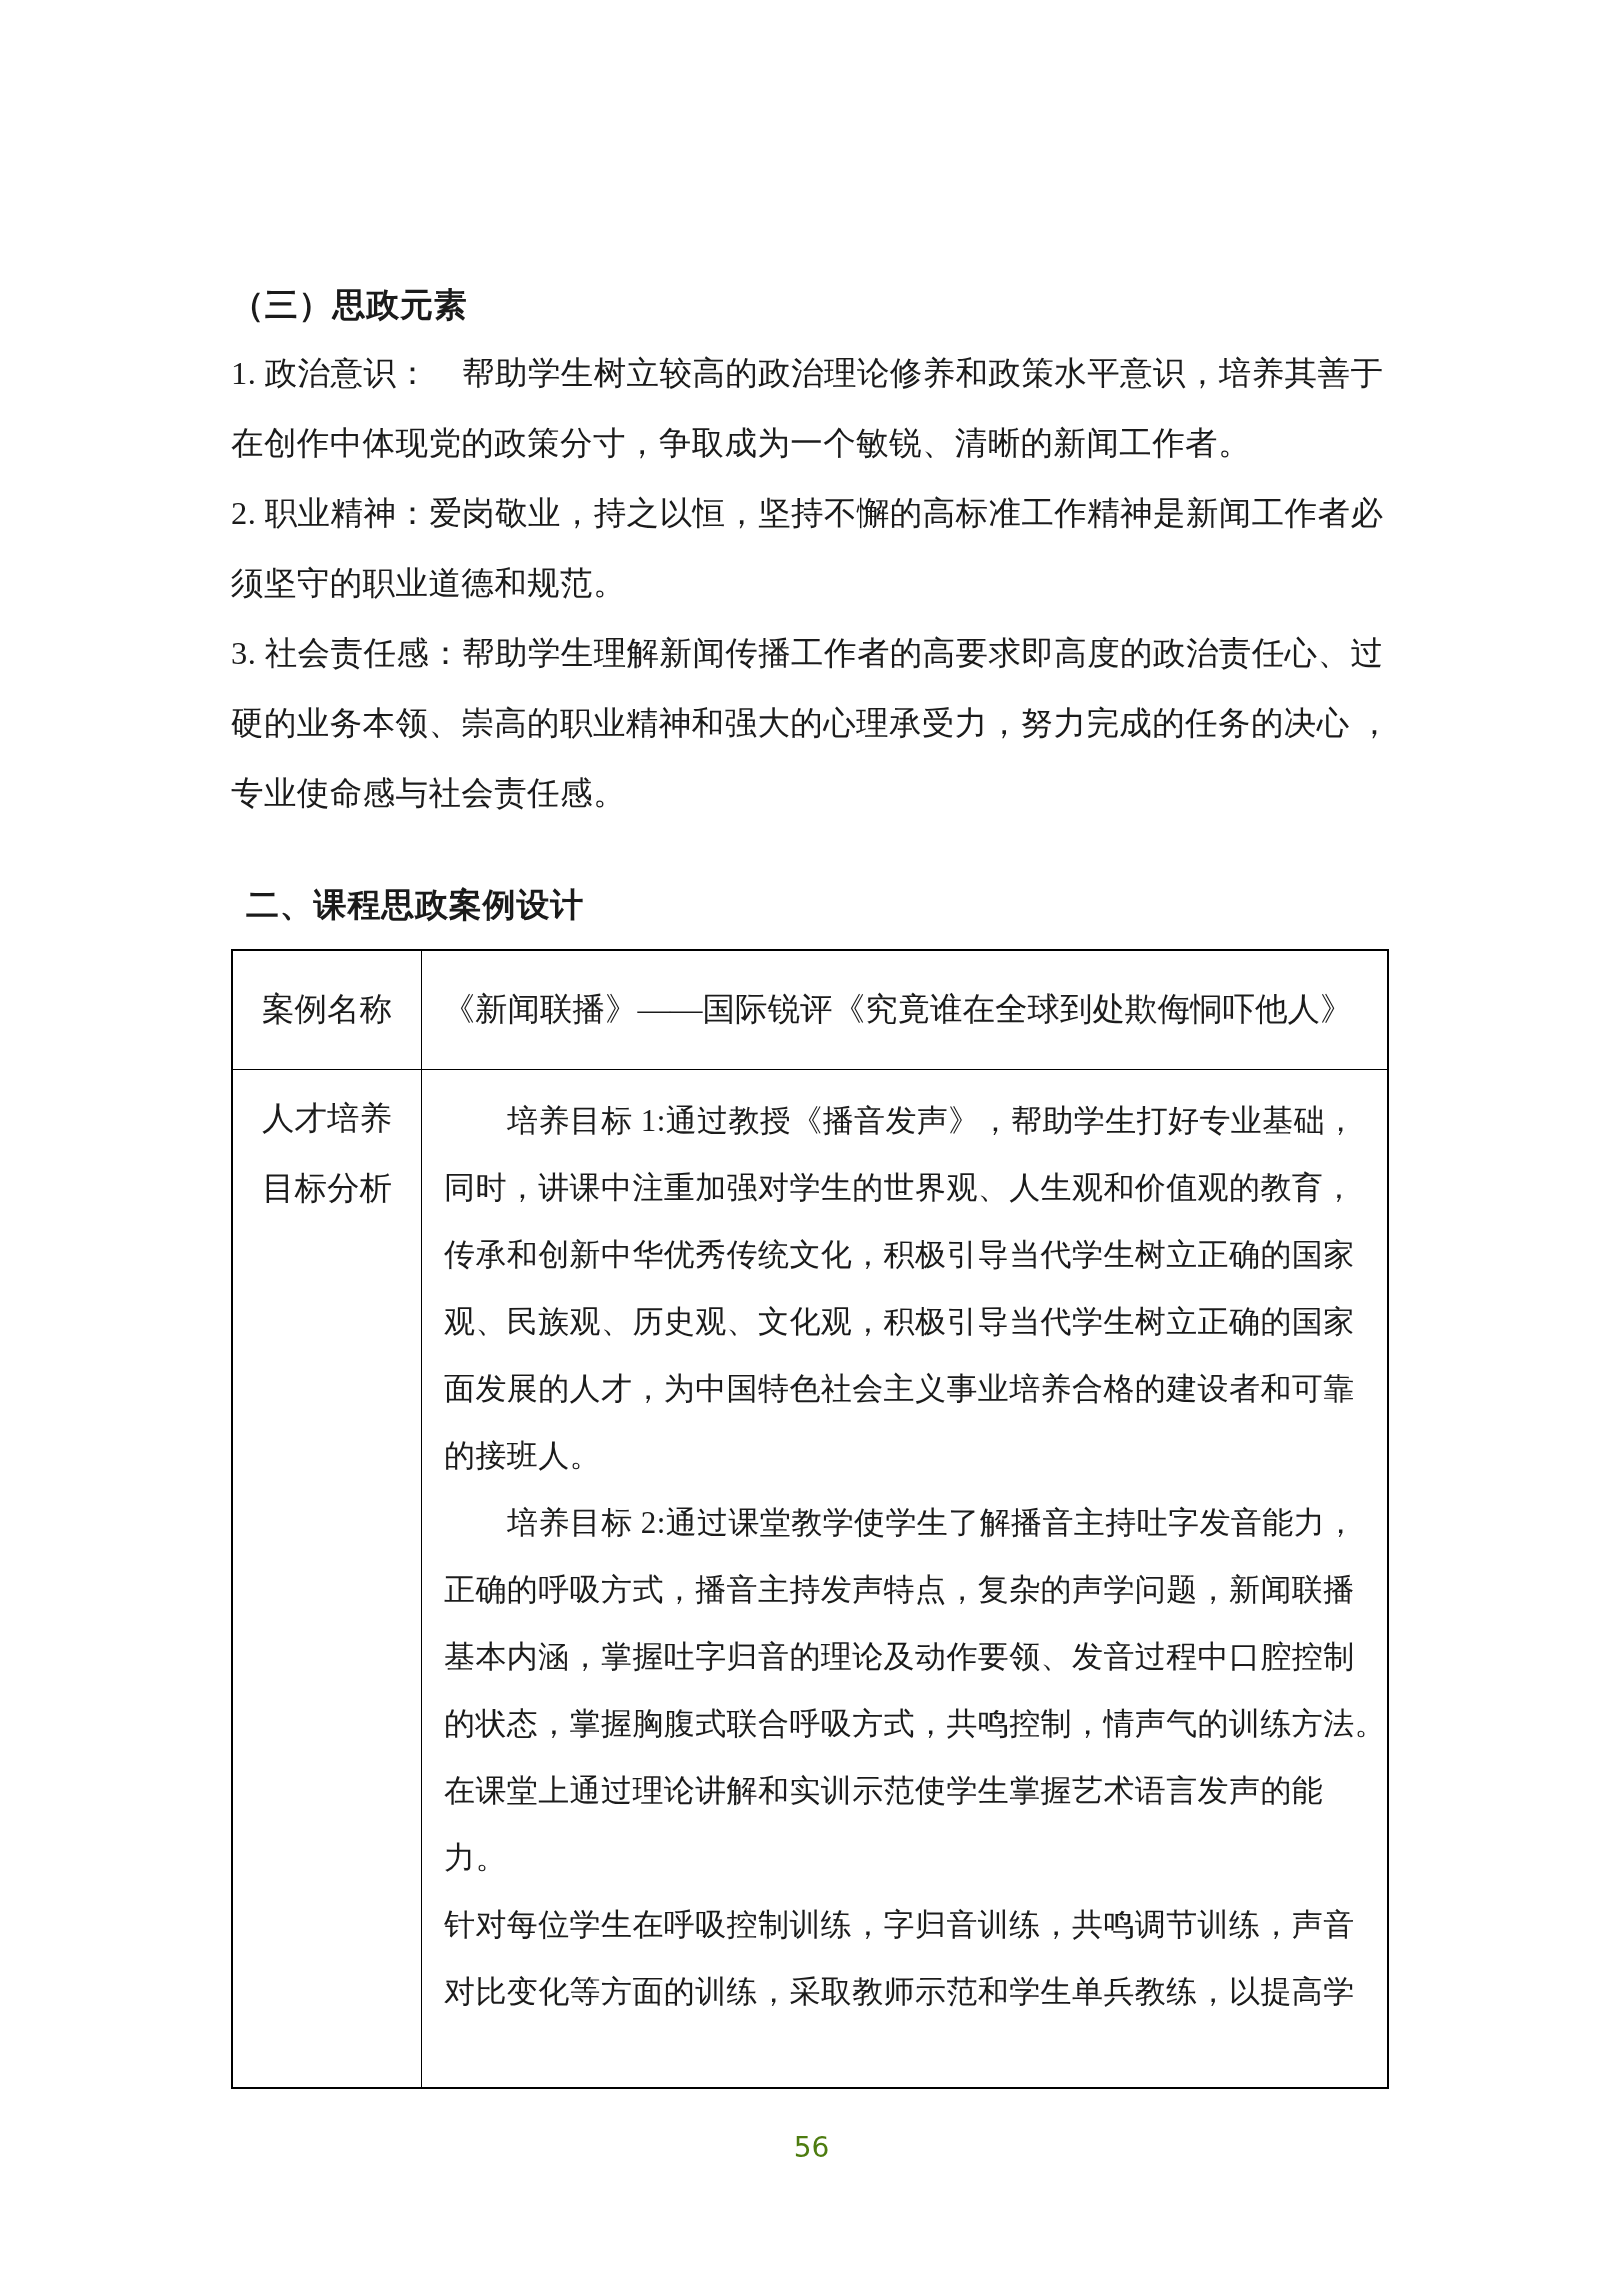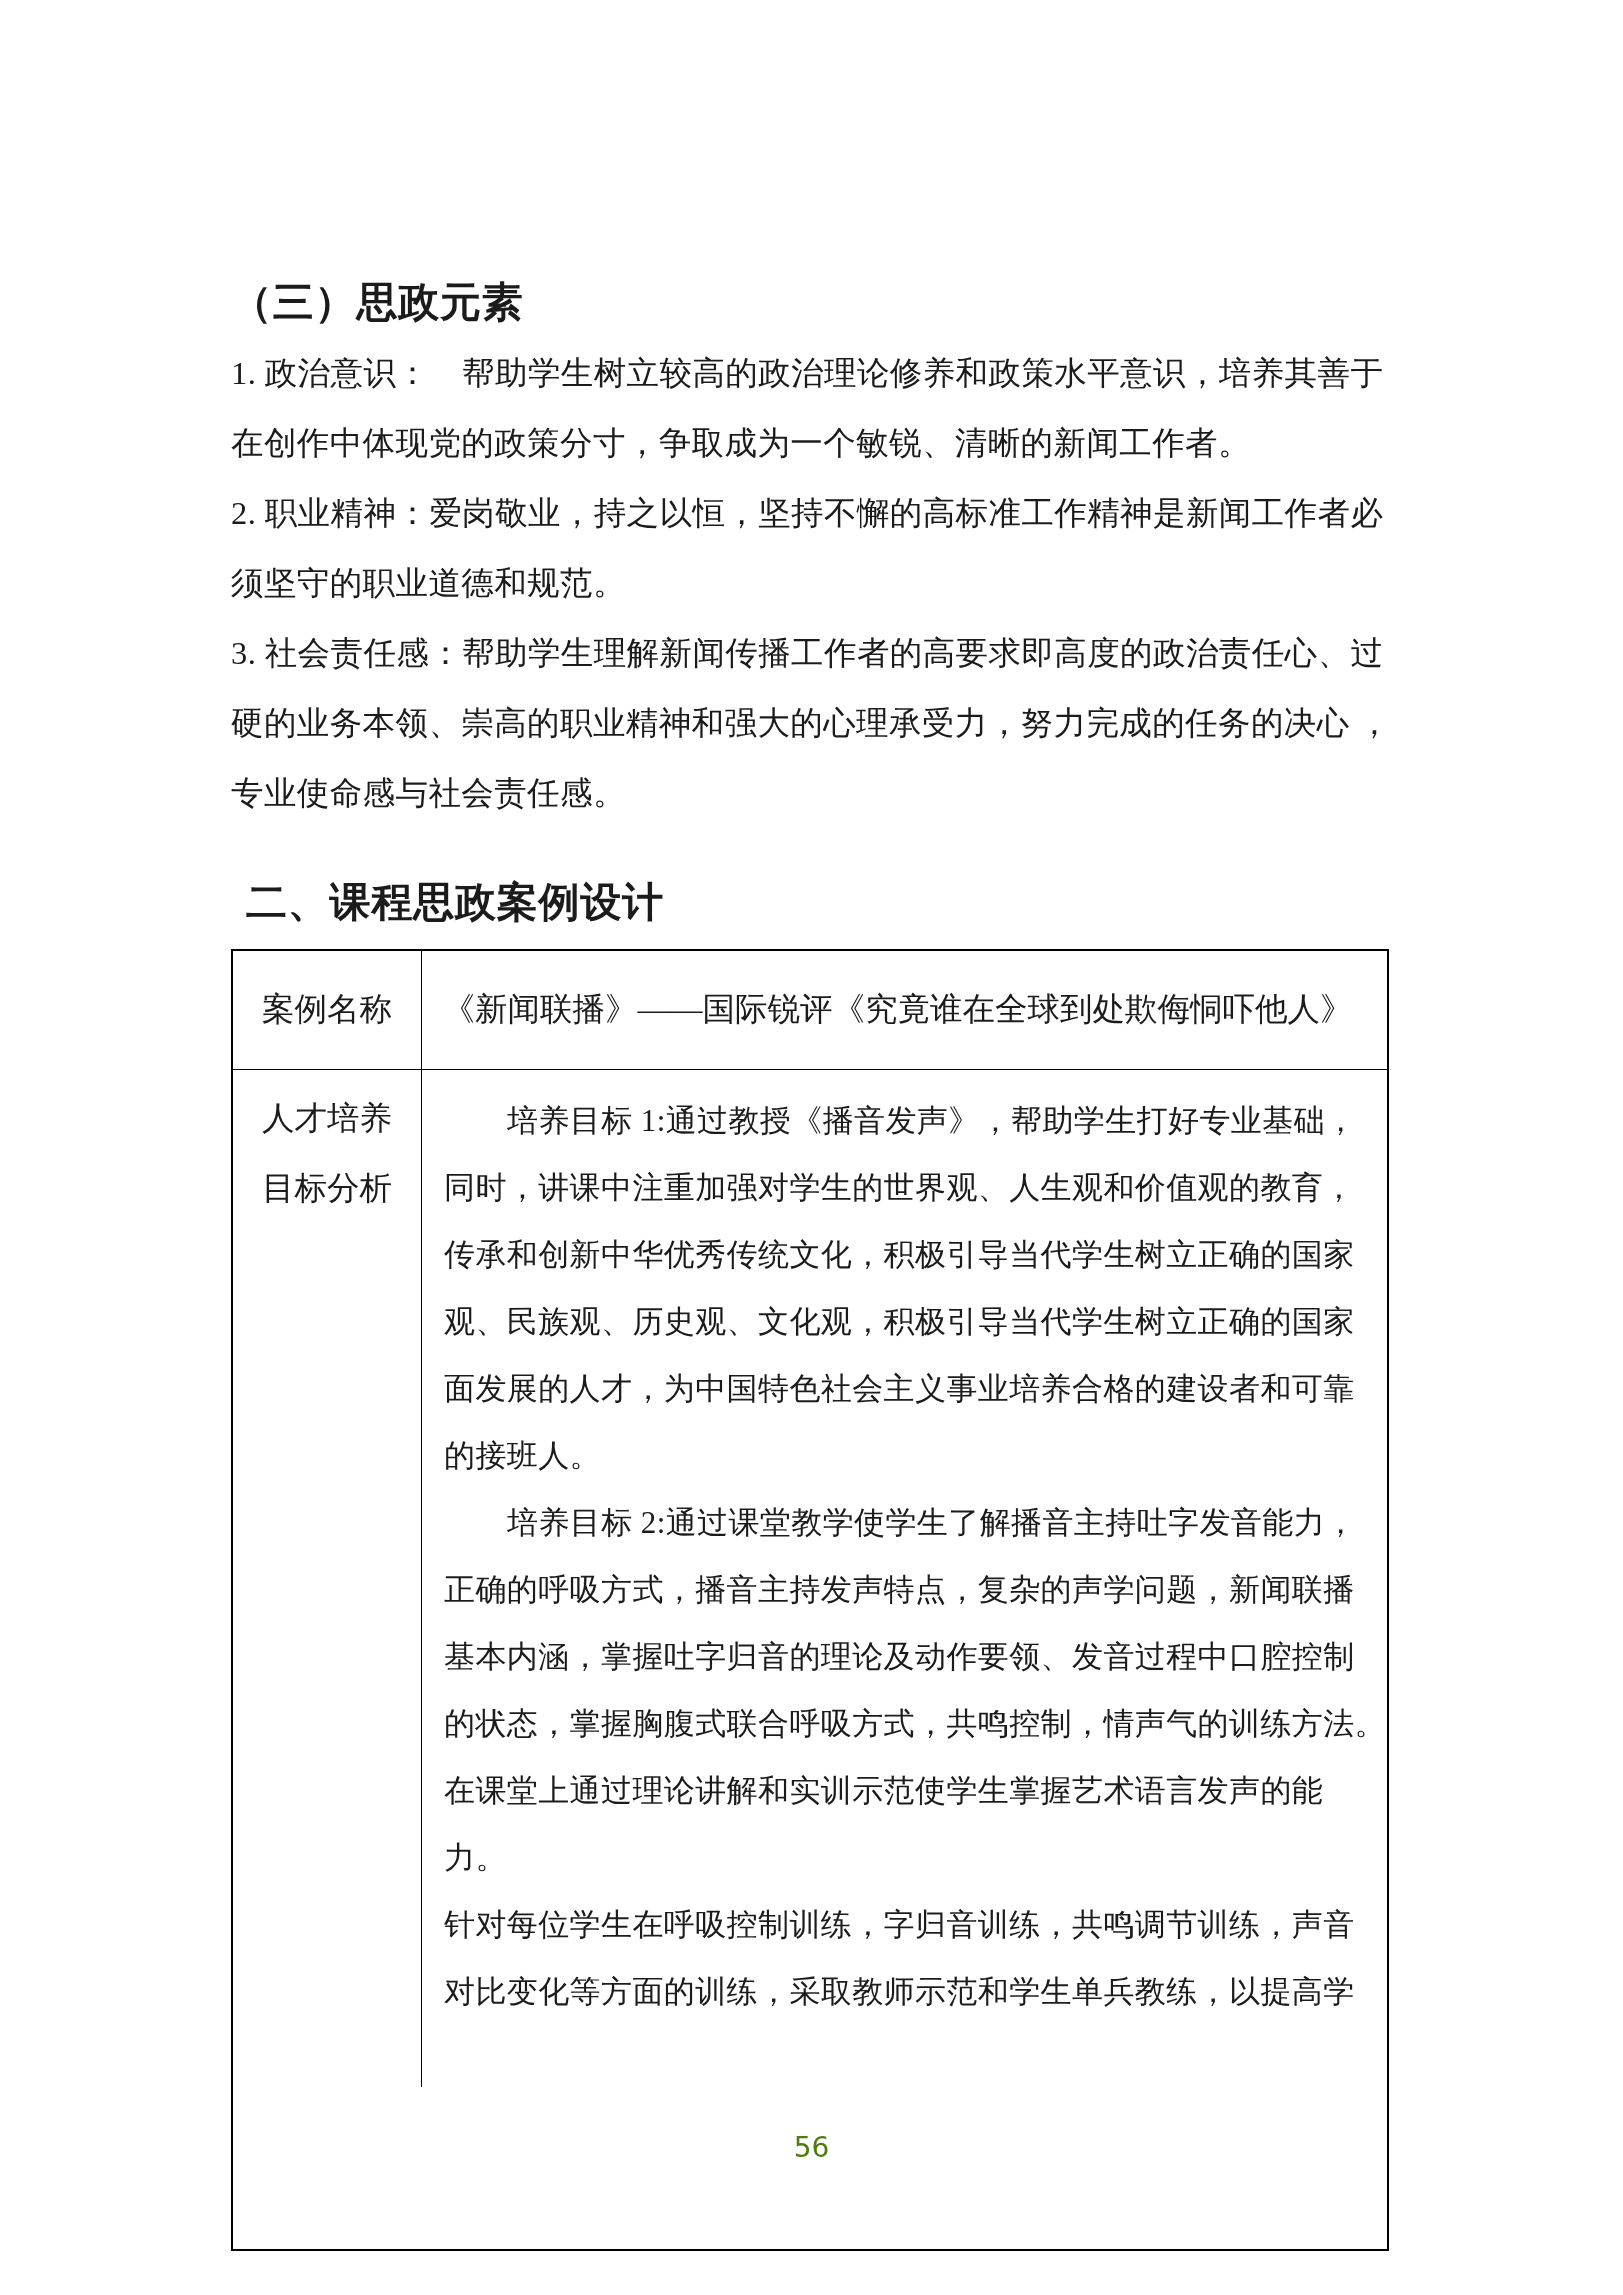--- a/index.html
+++ b/index.html
@@ -8,44 +8,44 @@
     width:1623px; height:2295px;
     margin:0 auto;
     background:#ffffff;
     color:#1b1b1b;
     font-family:"Liberation Serif","DejaVu Serif",serif;
     overflow:hidden;
   }
   .heading {
     position:absolute;
     left:231px;
-    font-family:Liberation Mono, monospace;
+    font-family:Liberation Sans, sans-serif;
     font-weight:bold;
-    font-size:41px;
+    font-size:33px;
     line-height:40px;
     white-space:nowrap;
     letter-spacing:0.8px;
   }
   #sectionHeading { top:285px; }
   #subsectionHeading { top:885px; left:246px; }
   .bodytext {
     position:absolute;
     left:231px; top:338px;
     width:1158px;
   }
   .bodytext .line {
     height:70px; line-height:70px;
     font-size:32.5px;
     white-space:nowrap;
     letter-spacing:0.4px;
   }
   .casetable {
     position:absolute;
     left:231px; top:949px;
-    width:1158px; height:1302px;
+    width:1158px; height:1140px;
     border:2.4px solid #000;
     box-sizing:border-box;
   }
   .trow { display:flex; box-sizing:border-box; }
   .trow1 { height:119px; border-bottom:1.6px solid #000; }
   .trow2 { height:1017px; }
   .cell-label {
     width:189px; flex:0 0 189px;
     border-right:1.6px solid #000;
     box-sizing:border-box;

